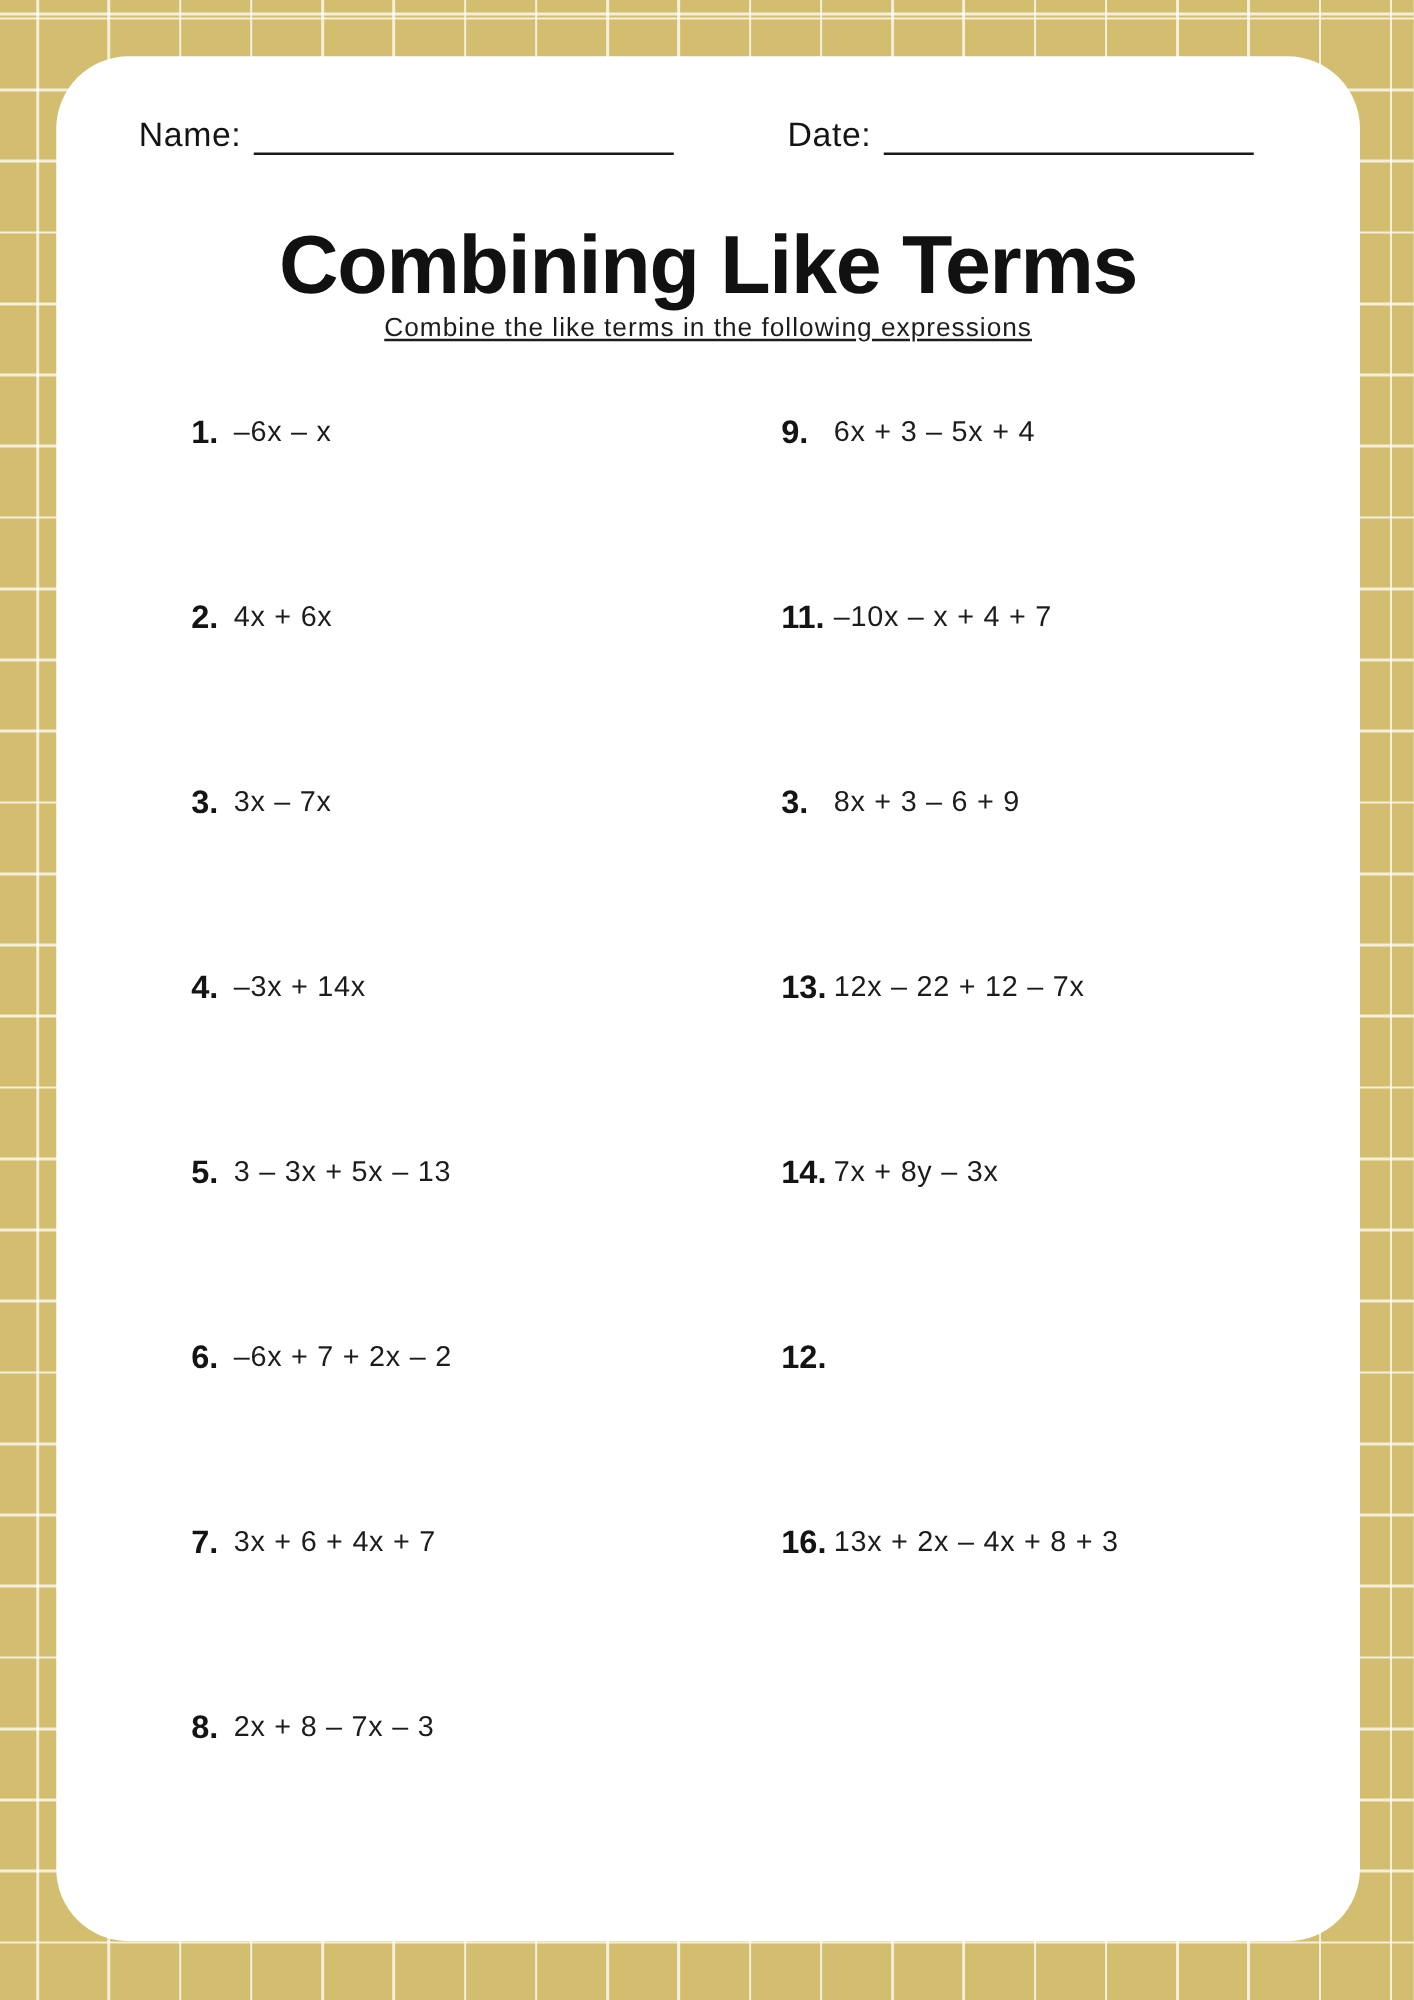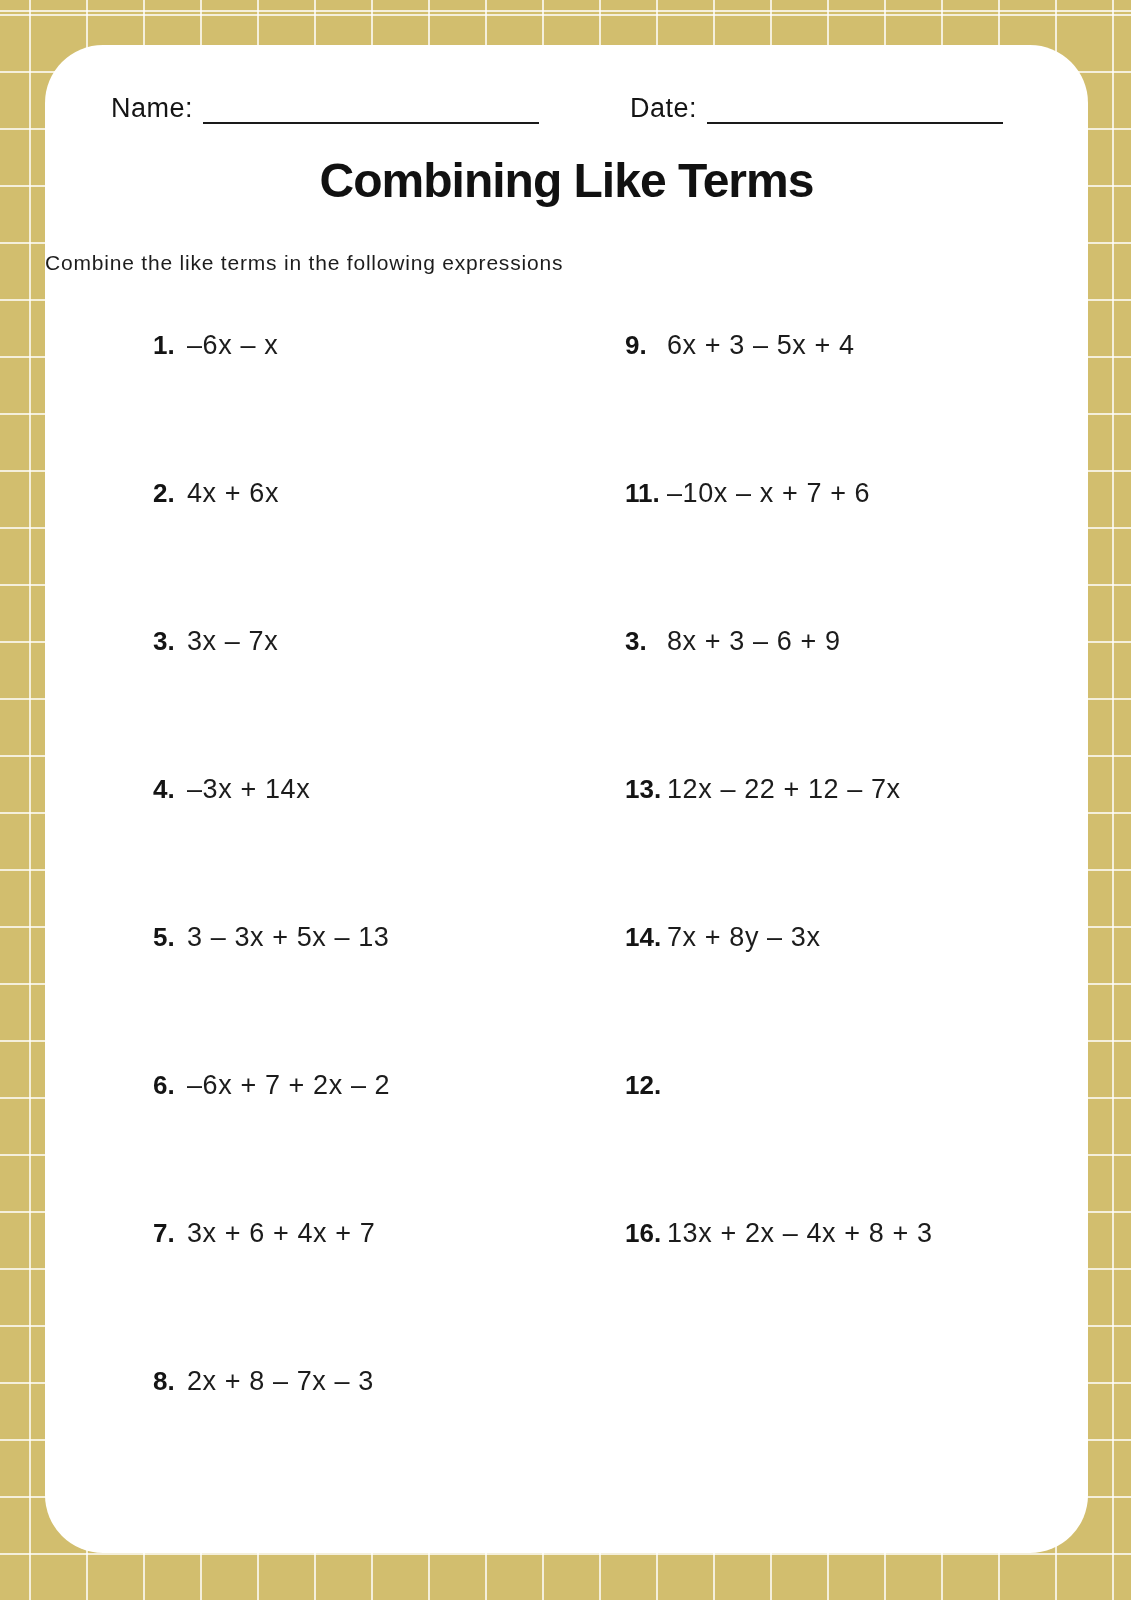--- a/index.html
+++ b/index.html
@@ -42,39 +42,40 @@
   .field-line {
     display: inline-block;
     height: 30px;
     border-bottom: 2px solid #1a1a1a;
   }
   .field-name .field-line { width: 336px; }
   .field-date .field-line { width: 296px; }
 
   .title {
     position: absolute;
-    top: 108px;
+    top: 128px;
     left: 0;
     width: 100%;
     text-align: center;
-    font-size: 48px;
+    font-size: 66px;
     font-weight: 800;
     letter-spacing: -1px;
     color: #111111;
   }
 
   .subtitle {
     position: absolute;
     top: 206px;
     left: 0;
     width: 100%;
-    text-align: left;
+    text-align: center;
     font-size: 21px;
     letter-spacing: 0.8px;
     color: #1d1d1d;
+    text-decoration: underline;
   }
 
   .col {
     position: absolute;
     top: 283px;
   }
   .col-left  { left: 108px; }
   .col-right { left: 580px; }
 
   .problem {
@@ -85,21 +86,21 @@
   .problem .num {
     flex: none;
     font-weight: 700;
     font-size: 26px;
     color: #141414;
     line-height: 34px;
   }
   .col-left  .problem .num { width: 34px; }
   .col-right .problem .num { width: 42px; }
   .problem .expr {
-    font-size: 27px;
+    font-size: 23px;
     color: #1c1c1c;
     letter-spacing: 0.6px;
     line-height: 34px;
     white-space: nowrap;
   }
 </style>
 </head>
 <body>
 
 <div class="page">
@@ -153,21 +154,21 @@
       </div>
     </div>
 
     <div class="col col-right">
       <div class="problem">
         <span class="num">9.</span>
         <span class="expr">6x + 3 – 5x + 4</span>
       </div>
       <div class="problem">
         <span class="num">11.</span>
-        <span class="expr">–10x – x + 7 + 6</span>
+        <span class="expr">–10x – x + 4 + 7</span>
       </div>
       <div class="problem">
         <span class="num">3.</span>
         <span class="expr">8x + 3 – 6 + 9</span>
       </div>
       <div class="problem">
         <span class="num">13.</span>
         <span class="expr">12x – 22 + 12 – 7x</span>
       </div>
       <div class="problem">

